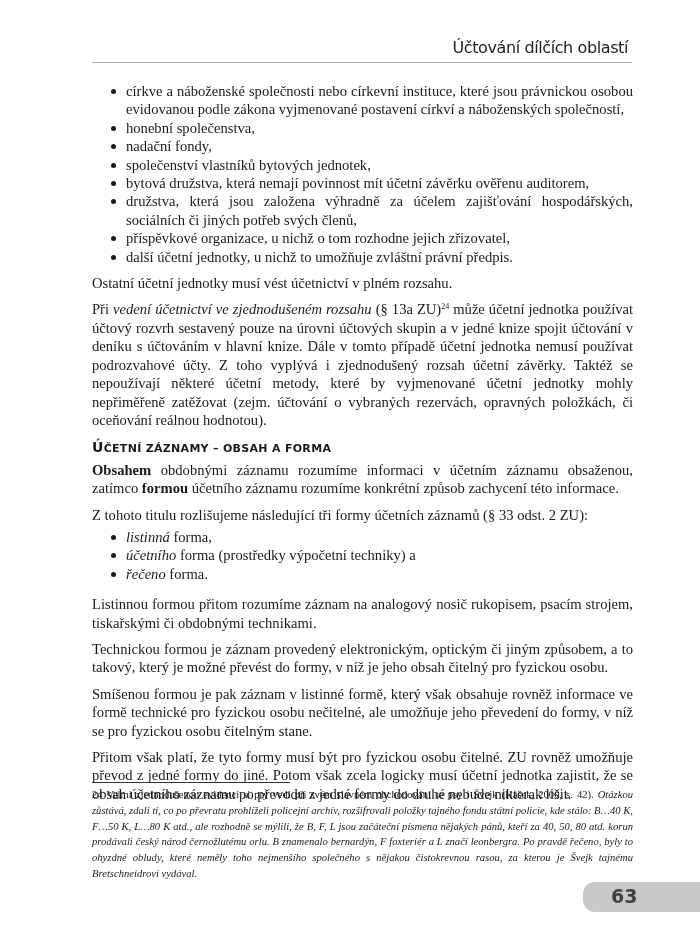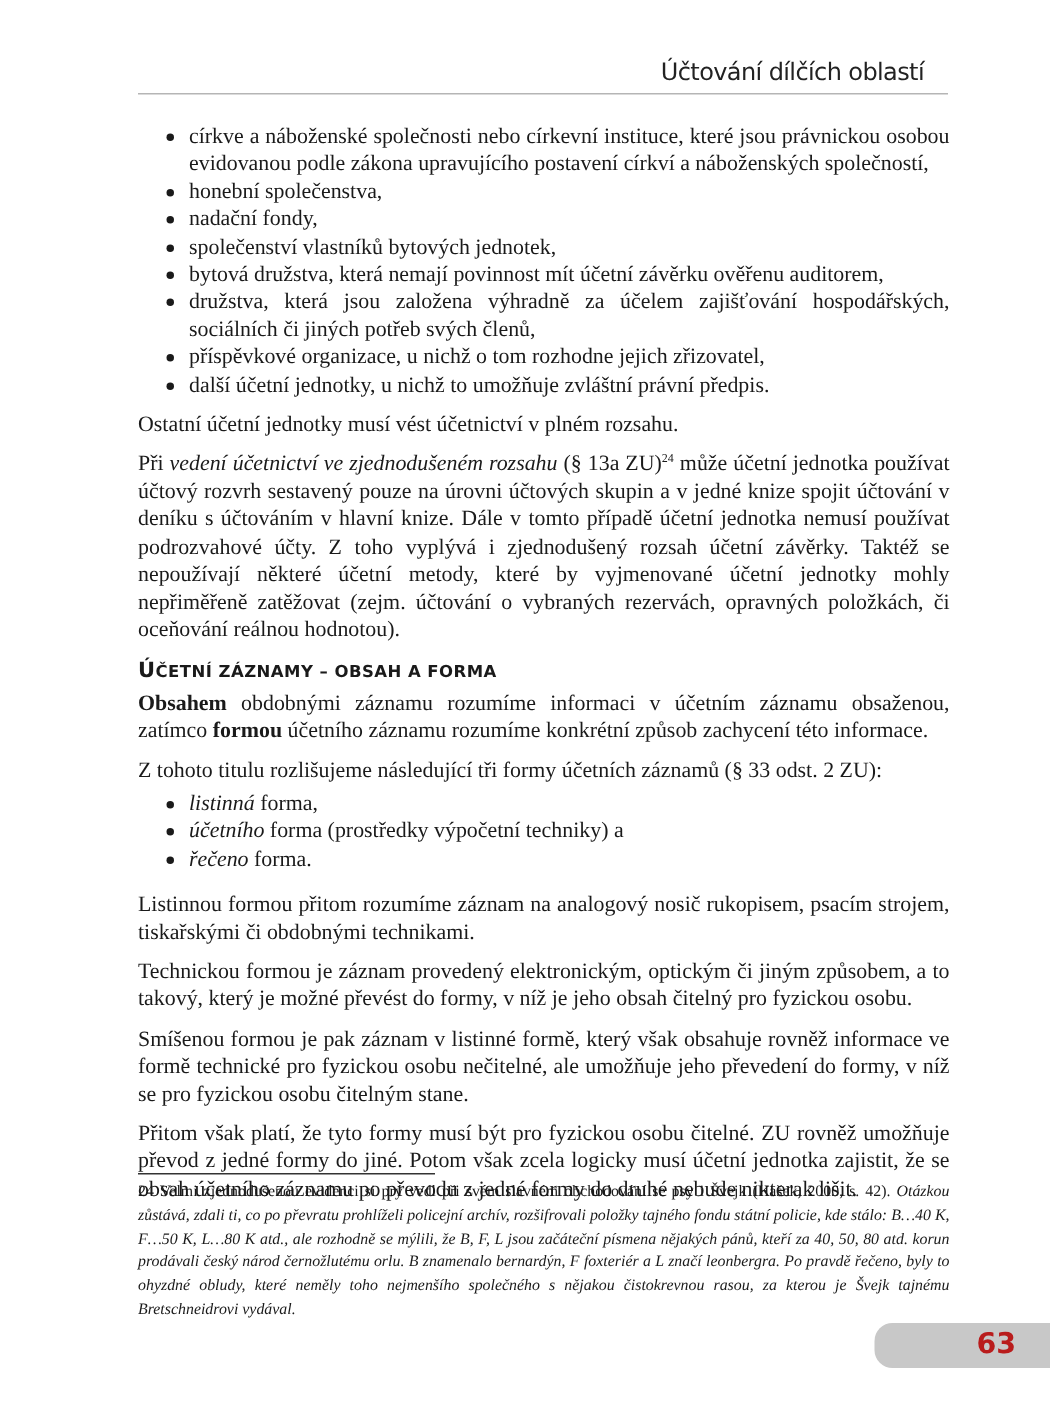--- a/index.html
+++ b/index.html
@@ -5,21 +5,21 @@
   html, body { margin: 0; padding: 0; }
   body {
     width: 700px; height: 944px; background: #ffffff; position: relative; overflow: hidden;
     font-family: "Liberation Serif", "DejaVu Serif", serif; color: #1a1a1a;
   }
   .header {
     position: absolute; left: 92px; top: 38px; width: 540px; height: 24px;
     border-bottom: 1.5px solid #b5b5b5;
   }
   .header-title {
-    position: absolute; right: 16px; top: 0;
+    position: absolute; right: 4px; top: 0;
     font-family: "DejaVu Sans", "Liberation Sans", sans-serif; font-size: 16px; letter-spacing: -0.4px;
     color: #222;
   }
   .content {
     position: absolute; left: 92px; top: 82px; width: 541px;
     font-size: 14.6px; line-height: 18.4px; text-align: justify;
   }
   ul.bullets { list-style: none; margin: 0; padding: 0; }
   ul.bullets li { position: relative; padding-left: 34px; }
   ul.bullets li::before {
@@ -42,33 +42,33 @@
     position: absolute; left: 92px; top: 787px; width: 541px;
     font-size: 10.6px; line-height: 15.8px; text-align: justify;
   }
   .footnotes .it { font-style: italic; }
   .page-tab {
     position: absolute; left: 583px; top: 882px; width: 140px; height: 30px;
     background: #c8c8c8; border-radius: 12px 0 0 12px;
   }
   .page-num {
     position: absolute; left: 28px; top: 3px;
-    font-family: "DejaVu Sans", "Liberation Sans", sans-serif; font-weight: bold; font-size: 19px; color: #b91c1c; margin-left: 40px;
+    font-family: "DejaVu Sans", "Liberation Sans", sans-serif; font-weight: bold; font-size: 19px; color: #404040;
   }
 </style>
 </head>
 <body>
 
 <div class="header">
   <span class="header-title">Účtování dílčích oblastí</span>
 </div>
 
 <div class="content">
   <ul class="bullets">
-    <li>církve a náboženské společnosti nebo církevní instituce, které jsou právnickou osobou evidovanou podle zákona upravujícího postavení církví a náboženských společností,</li>
+    <li>církve a náboženské společnosti nebo církevní instituce, které jsou právnickou osobou evidovanou podle zákona vyjmenované postavení církví a náboženských společností,</li>
     <li>honební společenstva,</li>
     <li>nadační fondy,</li>
     <li>společenství vlastníků bytových jednotek,</li>
     <li>bytová družstva, která nemají povinnost mít účetní závěrku ověřenu auditorem,</li>
     <li>družstva, která jsou založena výhradně za účelem zajišťování hospodářských, sociálních či jiných potřeb svých členů,</li>
     <li>příspěvkové organizace, u nichž o tom rozhodne jejich zřizovatel,</li>
     <li>další účetní jednotky, u nichž to umožňuje zvláštní právní předpis.</li>
   </ul>
 
   <p class="gap">Ostatní účetní jednotky musí vést účetnictví v plném rozsahu.</p>

